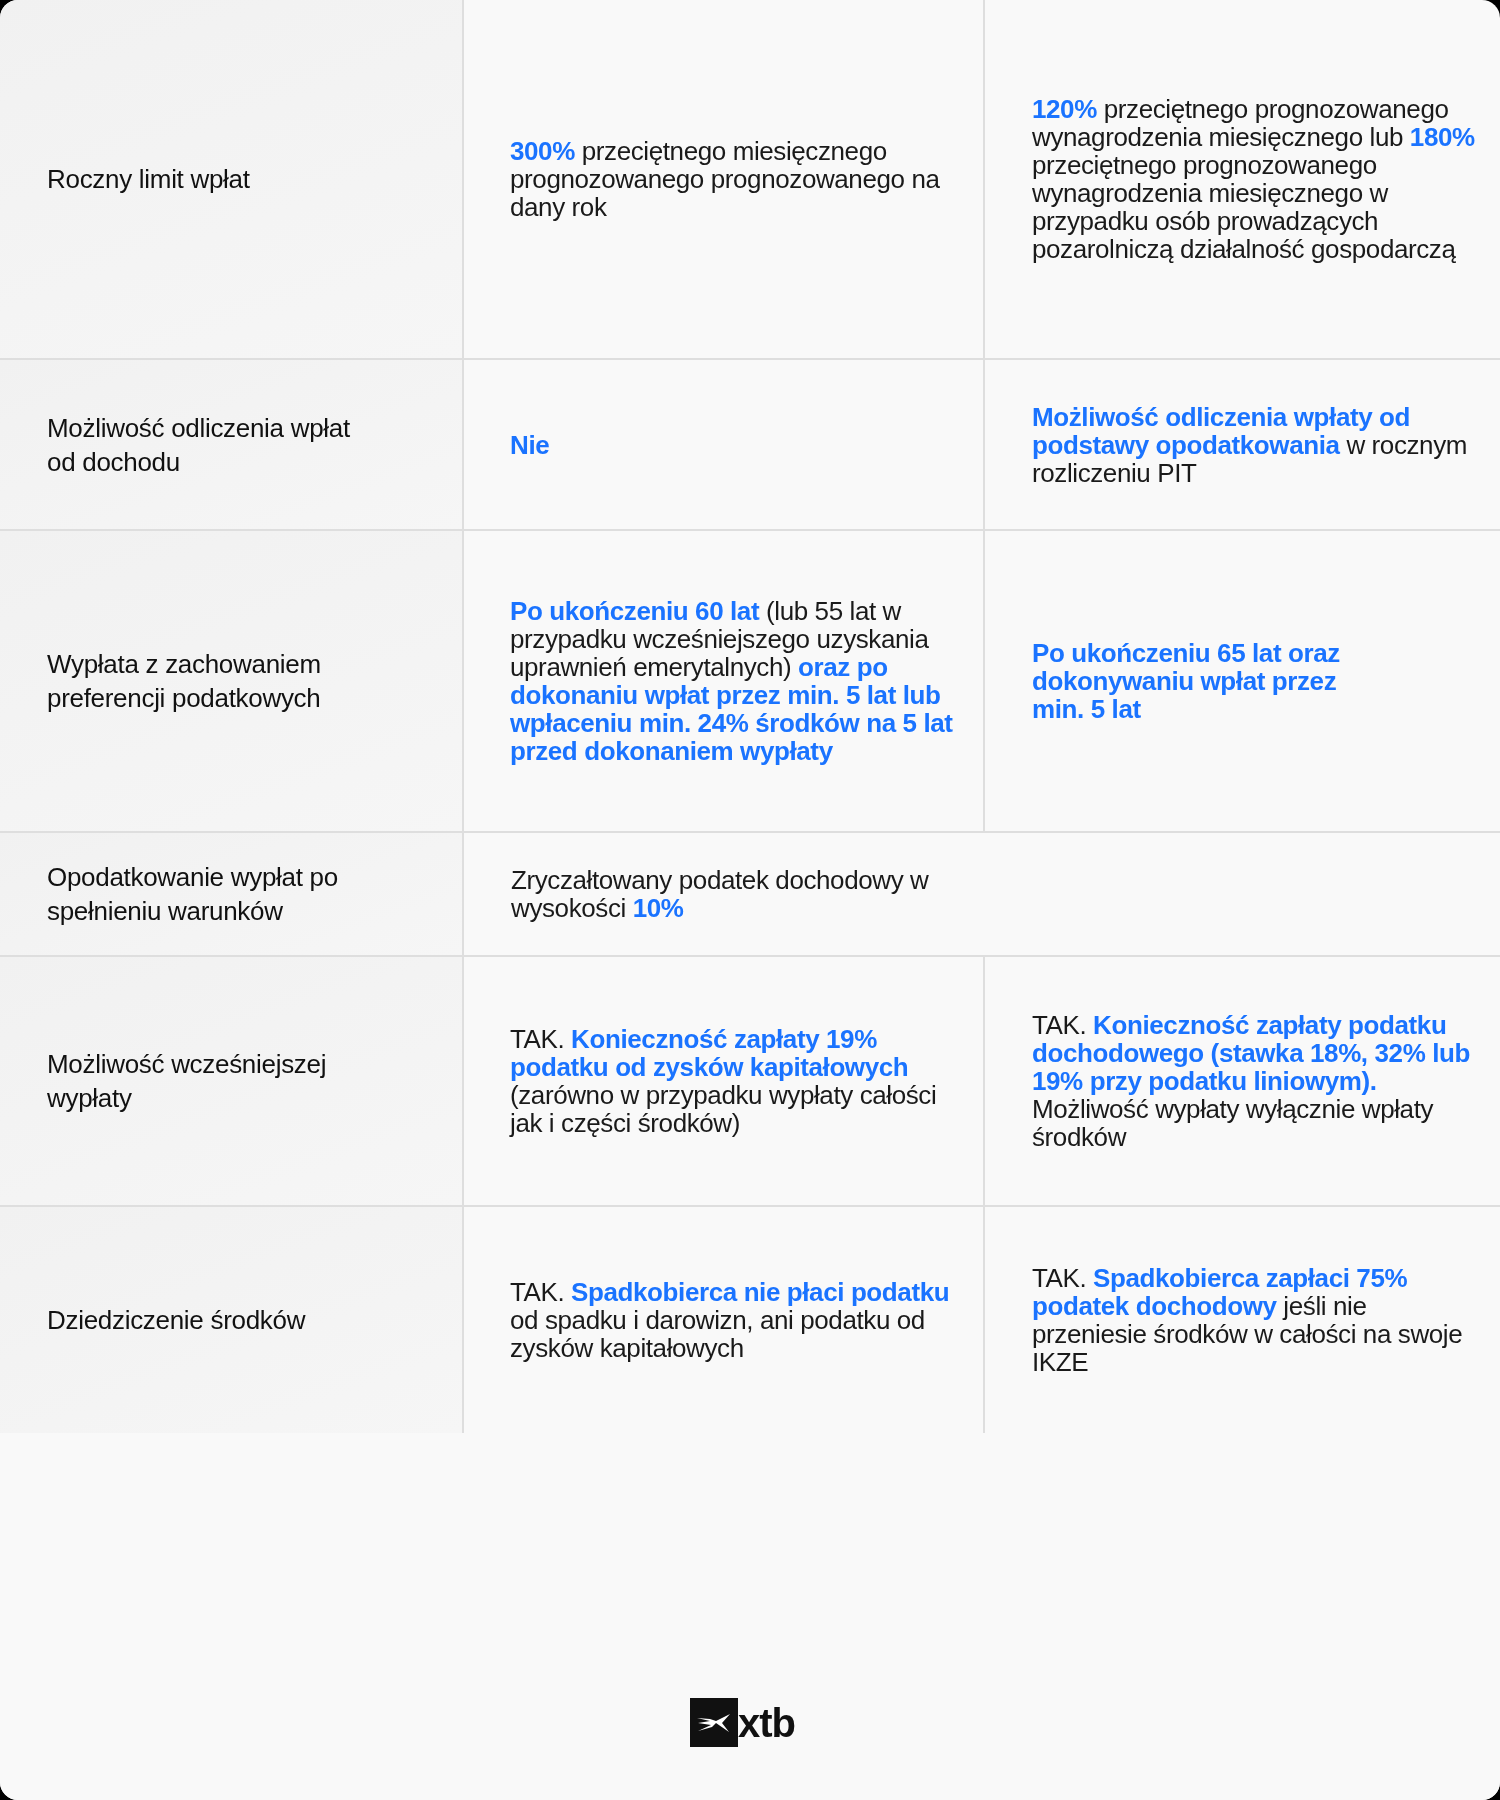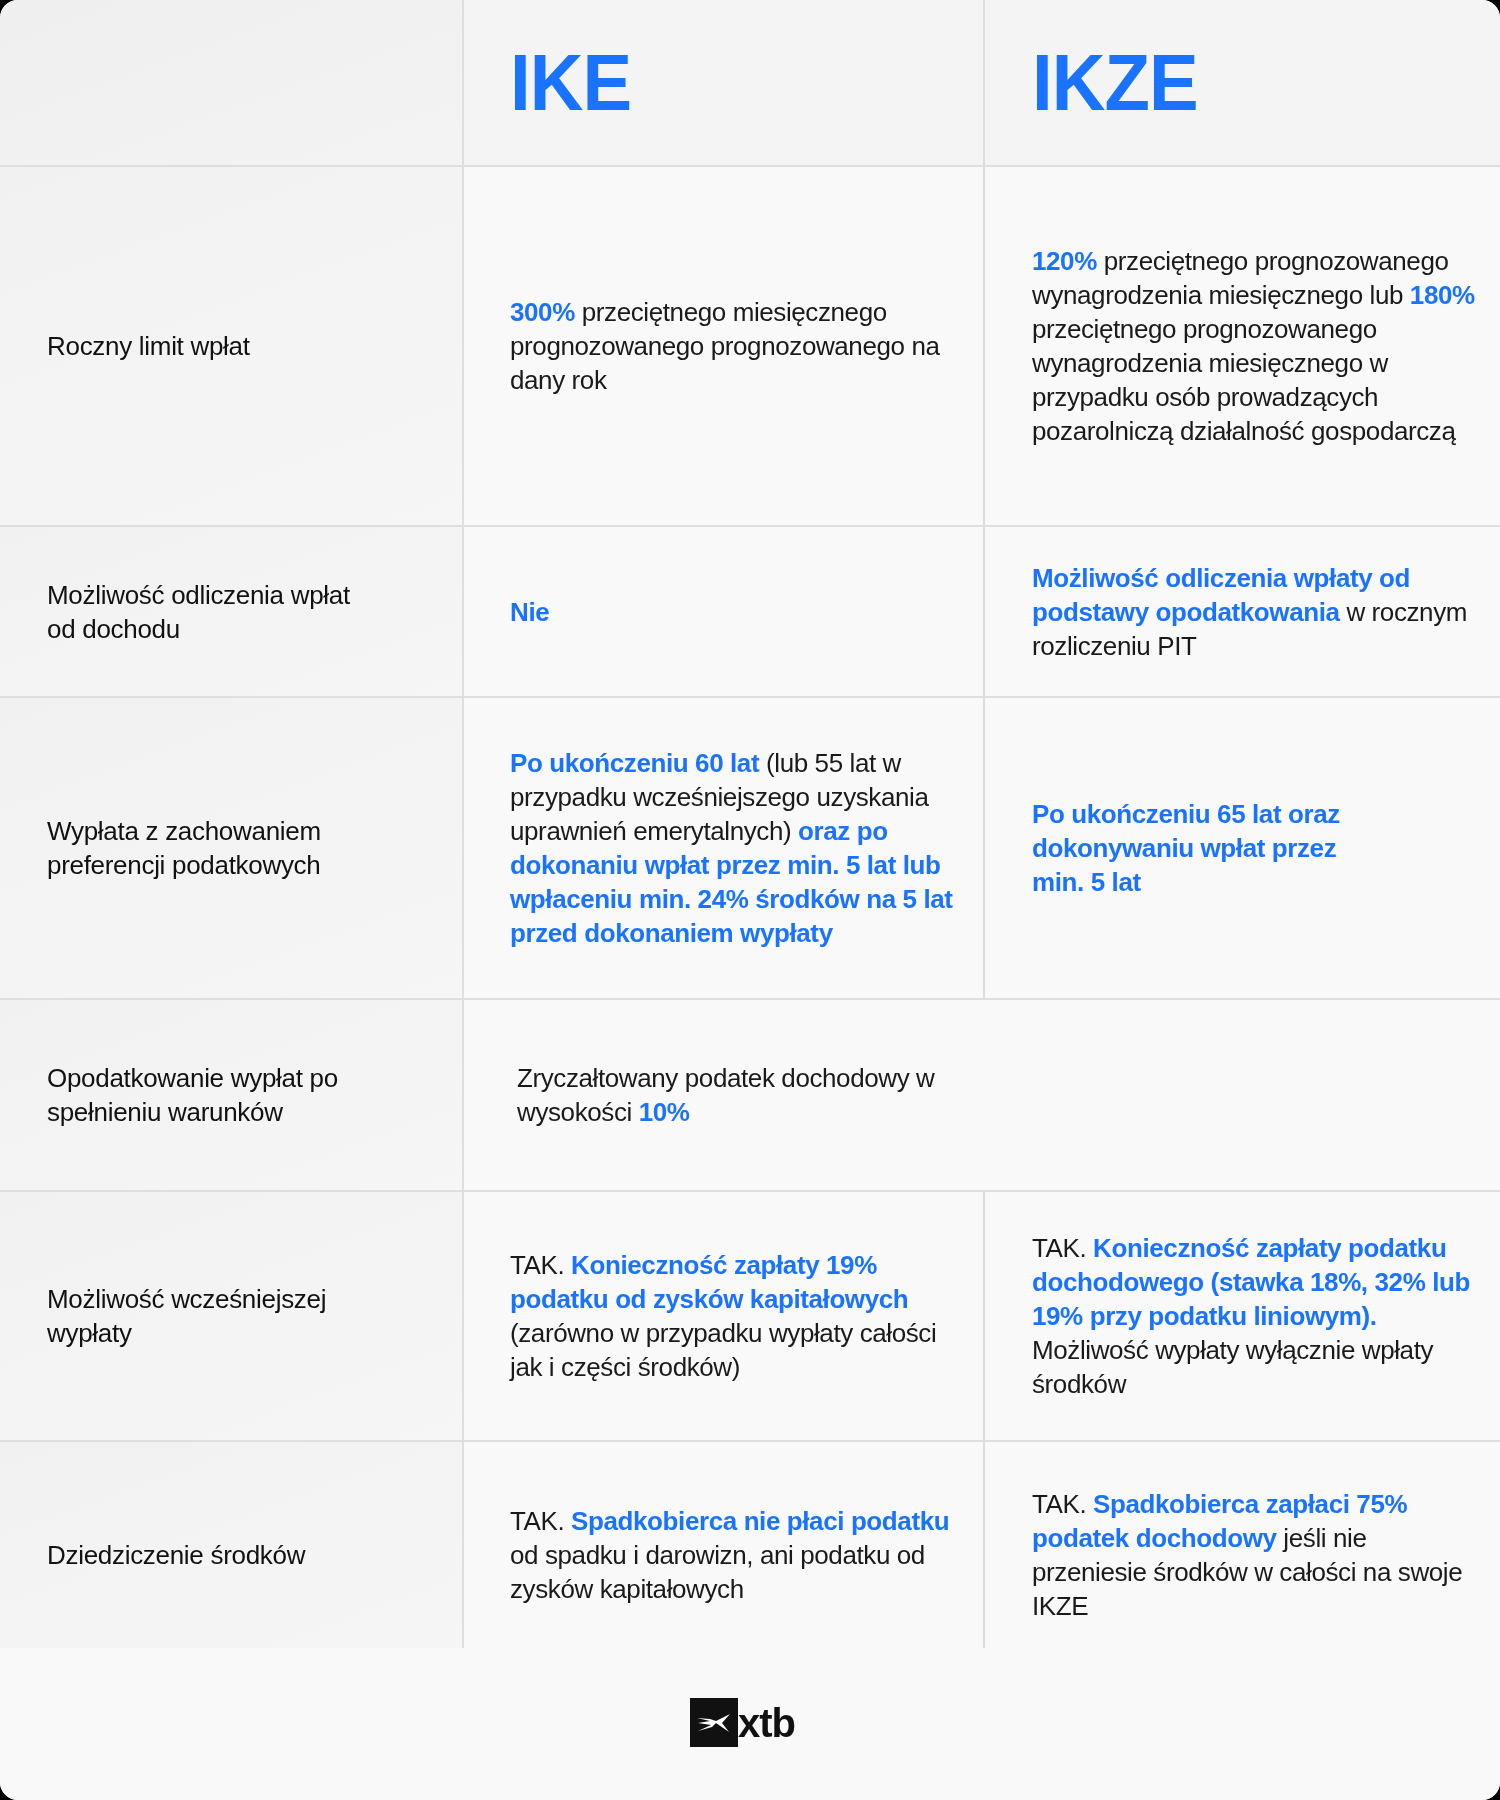--- a/index.html
+++ b/index.html
@@ -9,43 +9,32 @@
   .row { position:relative; display:flex; border-bottom:2px solid #dedede; box-sizing:border-box; }
   .row.last { border-bottom:none; }
   .cell { box-sizing:border-box; display:flex; align-items:center; }
   .c1 { width:464px; padding-left:47px; background:linear-gradient(160deg,#f1f1f1 0%,#f4f4f4 60%,#f6f6f6 100%); border-right:2px solid #dedede; }
   .c2 { width:521px; padding-left:46px; padding-right:20px; border-right:2px solid #dedede; }
   .c3 { width:515px; padding-left:47px; padding-right:18px; }
   .hdr .cell { background:#f4f4f4; }
   .hdr .c1 { background:linear-gradient(160deg,#efefef 0%,#f3f3f3 100%); }
   .hdr-title { font-size:80px; font-weight:700; color:#1a73ff; letter-spacing:-1px; line-height:1; transform:scaleX(0.93); transform-origin:left center; }
   .label { font-size:26px; font-weight:400; color:#111; line-height:34px; letter-spacing:-0.3px; }
-  .txt { font-size:26px; color:#1a1a1a; line-height:34px; letter-spacing:-0.4px; }
+  .txt { font-size:26px; color:#1a1a1a; line-height:28px; letter-spacing:-0.4px; }
   .hl { color:#1a73ff; font-weight:700; }
   .footer { position:absolute; left:0; top:1648px; width:1500px; height:152px; background:#f9f9f9; }
   .logo { position:absolute; left:690px; top:50px; display:flex; align-items:center; }
   .logo-box { width:48px; height:49px; background:#111; display:flex; align-items:center; justify-content:center; }
   .logo-text { font-size:40px; font-weight:700; color:#111; letter-spacing:-1px; line-height:1; }
 </style>
 </head>
 <body>
 
 <div class="card">
   <div class="grid">
-    <div class="row hdr" style="height:167px;">
-      <div class="cell c1">
-          <span></span>
-        </div>
-      <div class="cell c2">
-          <span class="hdr-title">IKE</span>
-        </div>
-      <div class="cell c3">
-          <span class="hdr-title">IKZE</span>
-        </div>
-    </div>
 
     <div class="row" style="height:360px;">
       <div class="cell c1">
           <span class="label">Roczny limit wpłat</span>
         </div>
       <div class="cell c2">
           <div class="txt"><span class="hl">300%</span><span> przeciętnego miesięcznego prognozowanego prognozowanego na dany rok</span></div>
         </div>
       <div class="cell c3">
           <div class="txt"><span class="hl">120%</span><span> przeciętnego prognozowanego wynagrodzenia miesięcznego lub </span><span class="hl">180%</span><span> przeciętnego prognozowanego wynagrodzenia miesięcznego w przypadku osób prowadzących pozarolniczą działalność gospodarczą</span></div>
@@ -69,21 +58,21 @@
           <span class="label" style="max-width:360px;">Wypłata z zachowaniem preferencji podatkowych</span>
         </div>
       <div class="cell c2">
           <div class="txt"><span class="hl">Po ukończeniu 60 lat</span><span> (lub 55 lat w przypadku wcześniejszego uzyskania uprawnień emerytalnych) </span><span class="hl">oraz po dokonaniu wpłat przez min. 5 lat lub wpłaceniu min. 24% środków na 5 lat przed dokonaniem wypłaty</span></div>
         </div>
       <div class="cell c3">
           <div class="txt" style="max-width:360px;"><span class="hl">Po ukończeniu 65 lat oraz dokonywaniu wpłat przez min. 5 lat</span></div>
         </div>
     </div>
 
-    <div class="row" style="height:192px;gap:6px;">
+    <div class="row" style="height:124px;">
       <div class="cell c1">
           <span class="label" style="max-width:340px;">Opodatkowanie wypłat po spełnieniu warunków</span>
         </div>
       <div class="cell c3">
           <div class="txt" style="max-width:420px;"><span>Zryczałtowany podatek dochodowy w wysokości </span><span class="hl">10%</span></div>
         </div>
     </div>
 
     <div class="row" style="height:250px;">
       <div class="cell c1">

